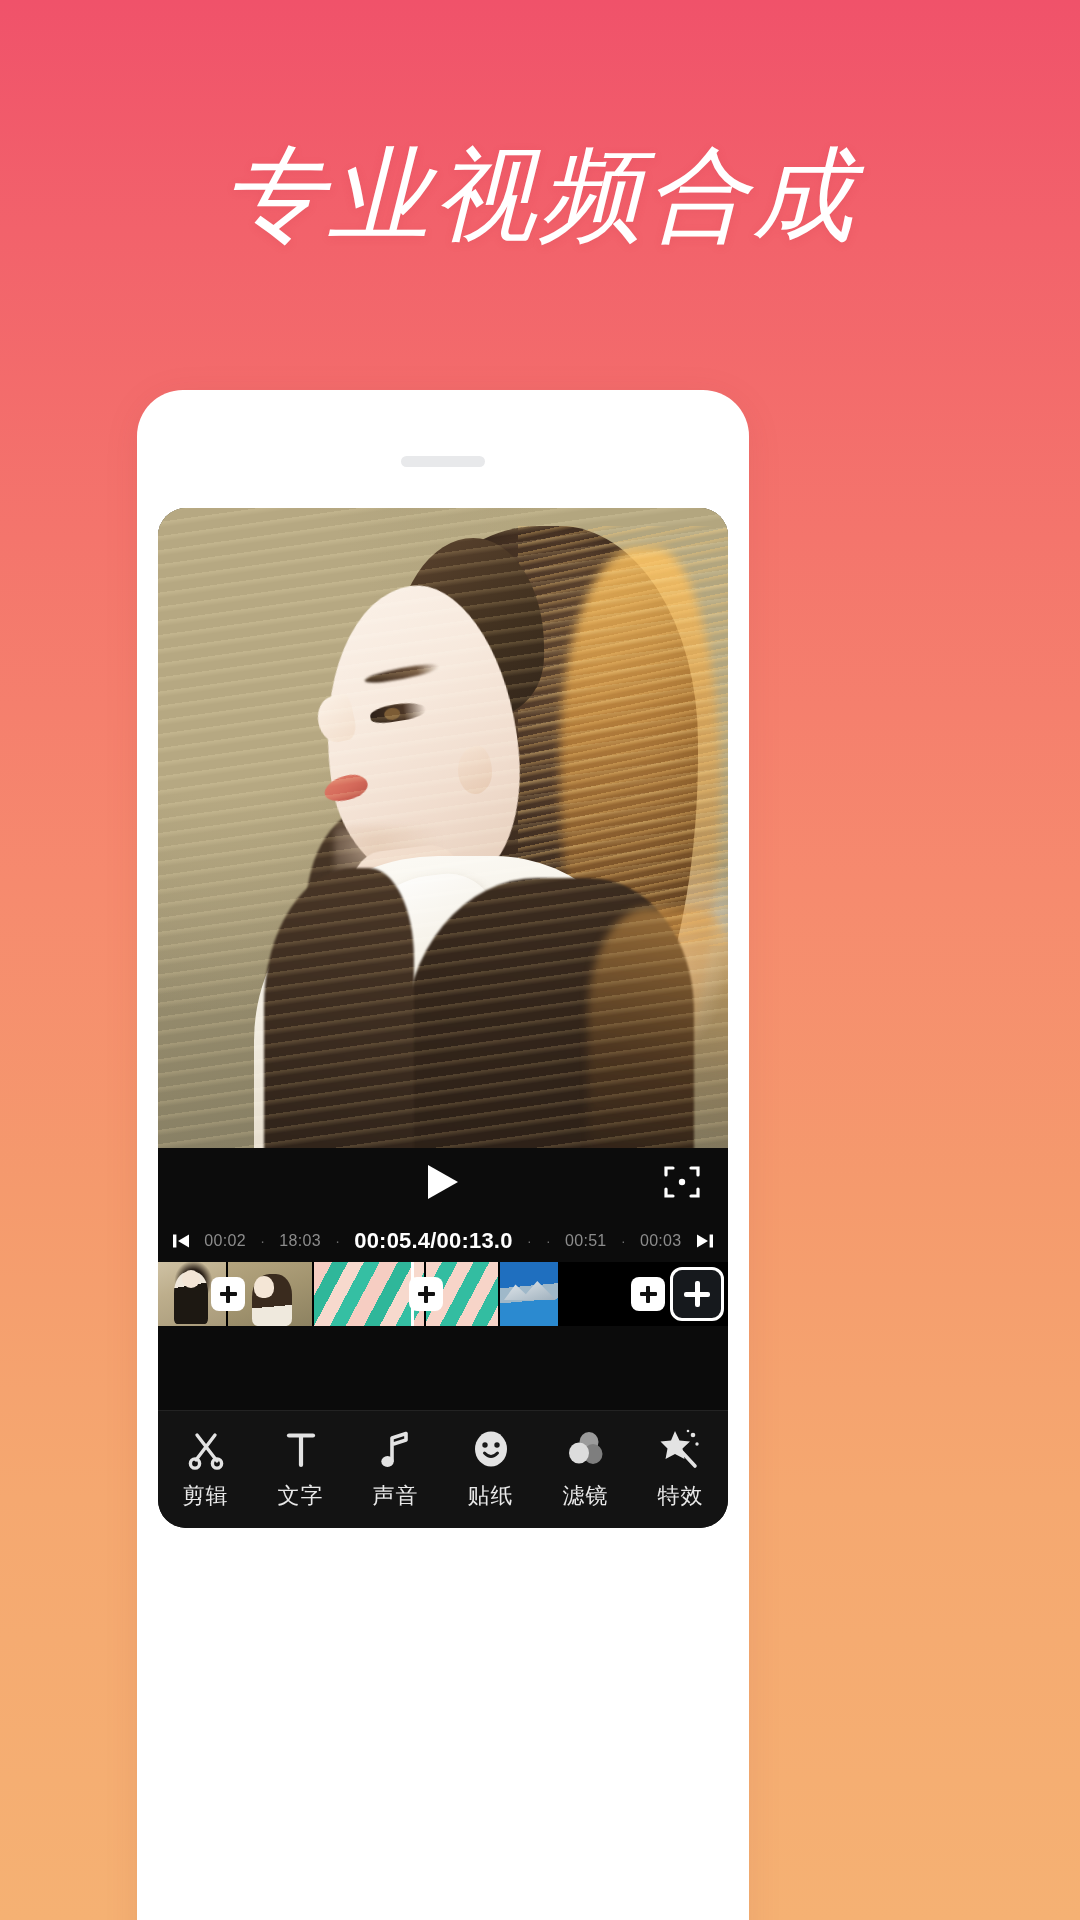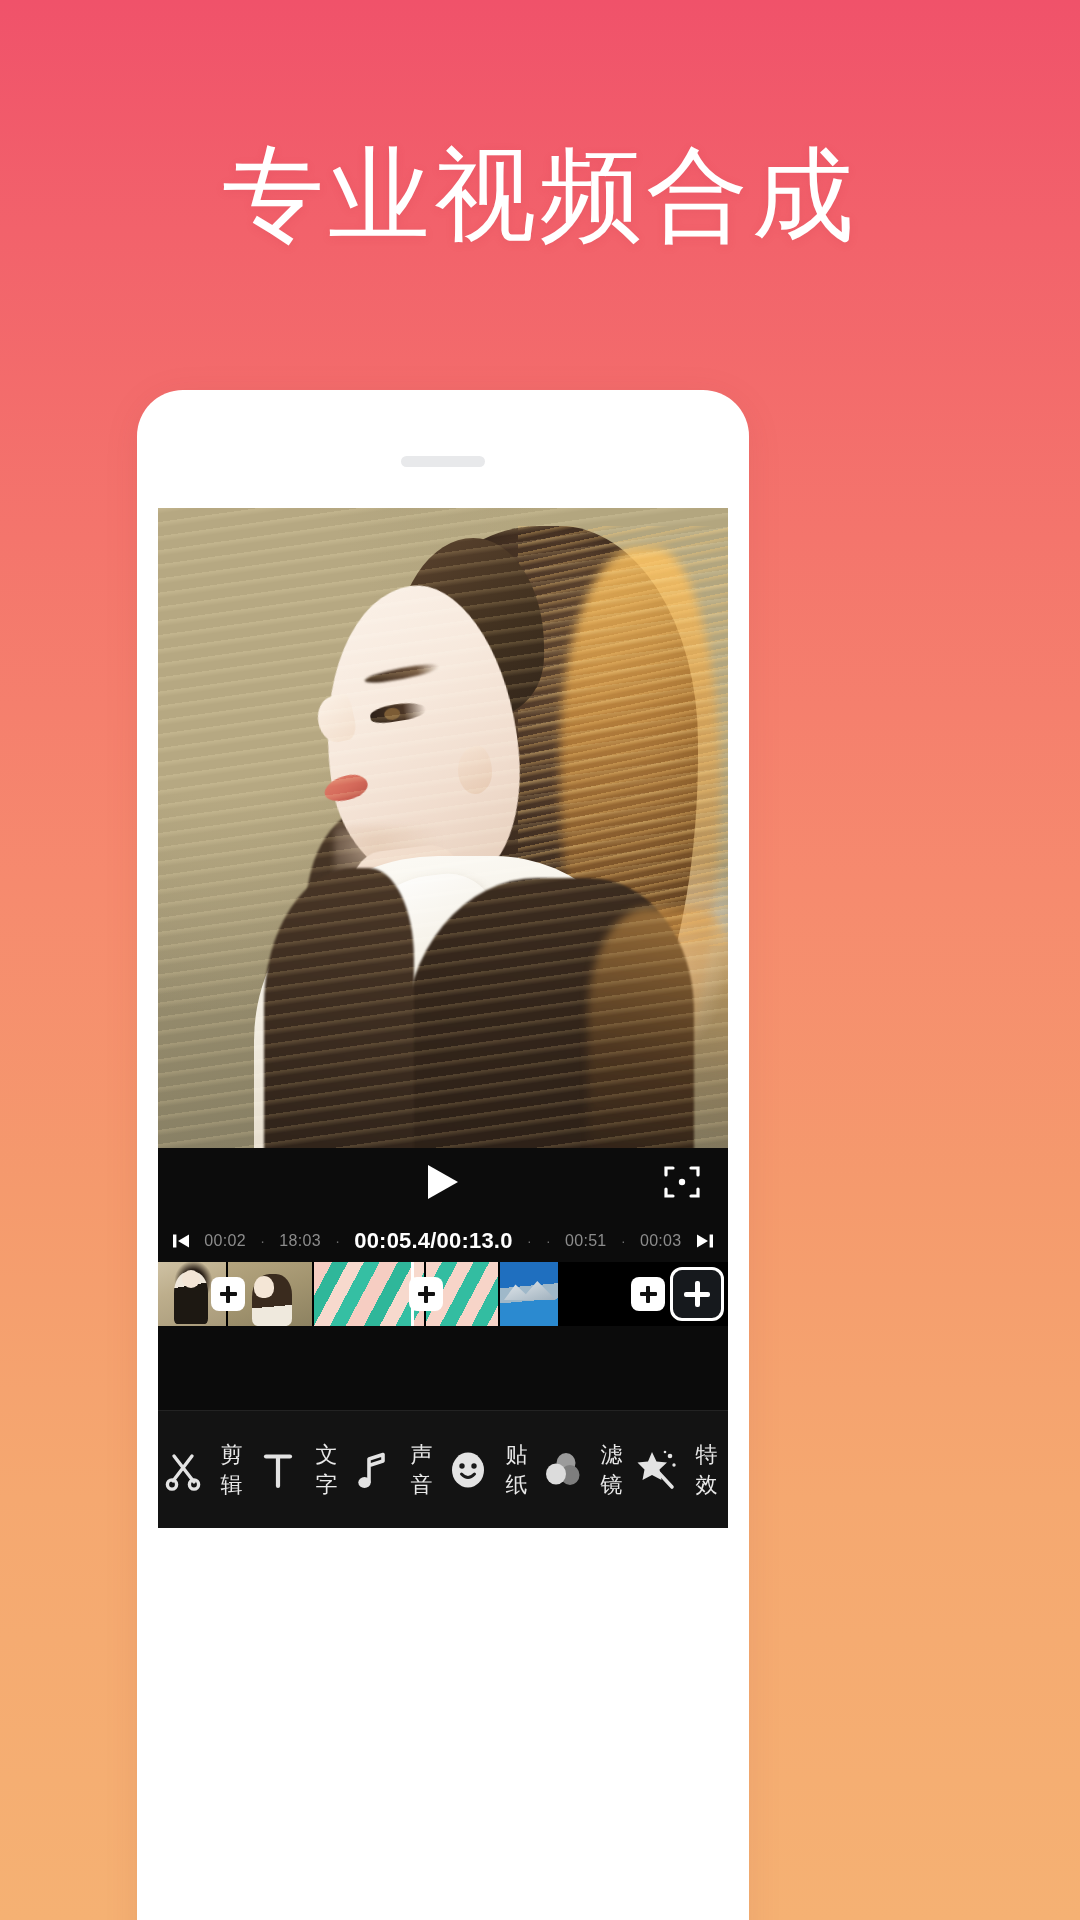--- a/index.html
+++ b/index.html
@@ -12,20 +12,21 @@
   }
 
   
   .hero-title{
     position:absolute; top:138px; left:0; width:1080px;
     text-align:center; color:#ffffff;
     font-size:102px; line-height:1.12; font-weight:400;
     letter-spacing:4px;
     text-shadow:0 2px 10px rgba(190,50,60,.13);
     font-family:"DejaVu Sans","Liberation Sans",sans-serif;
+    font-style:italic;
   }
 
   
   .phone{
     position:absolute; left:137px; top:390px;
     width:612px; height:1560px;
     background:#ffffff;
     border-radius:46px 46px 0 0;
     box-shadow:0 6px 34px rgba(150,45,55,.10);
     overflow:hidden;
@@ -33,21 +34,21 @@
   .speaker{
     position:absolute; left:50%; top:66px; transform:translateX(-50%);
     width:84px; height:11px; border-radius:6px; background:#e8e9eb;
   }
 
   
   .screen{
     position:absolute; left:21px; top:118px;
     width:570px; height:1020px;
     background:#0d0d0d; overflow:hidden;
-    display:flex; flex-direction:column;
+    display:flex; flex-direction:column;border-radius:28px;
   }
 
   
   .preview{
     position:relative; width:570px; height:640px;
     overflow:hidden; background:#9c9272; flex:0 0 auto;
   }
   .bg-blur{
     position:absolute; inset:0;
     background:
@@ -256,21 +257,21 @@
   
   .spacer{ flex:1; background:#0b0b0b; }
 
   
   .toolbar{
     width:570px; height:118px; background:#131313; flex:0 0 auto;
     display:flex; align-items:center; justify-content:space-around;
     border-top:1px solid #232323;
   }
   .tool{
-    display:flex; flex-direction:row; align-items:center; gap:17px;
+    display:flex; flex-direction:column; align-items:center; gap:11px;
     width:88px;
   }
   .tool-ico{ height:42px; display:flex; align-items:flex-end; justify-content:center; }
   .tool-lbl{ color:#e8e8e8; font-size:22px; letter-spacing:1px;
              font-family:"DejaVu Sans","Liberation Sans",sans-serif; }
 </style>
 </head>
 <body>
 
 <div class="hero-title">专业视频合成</div>

